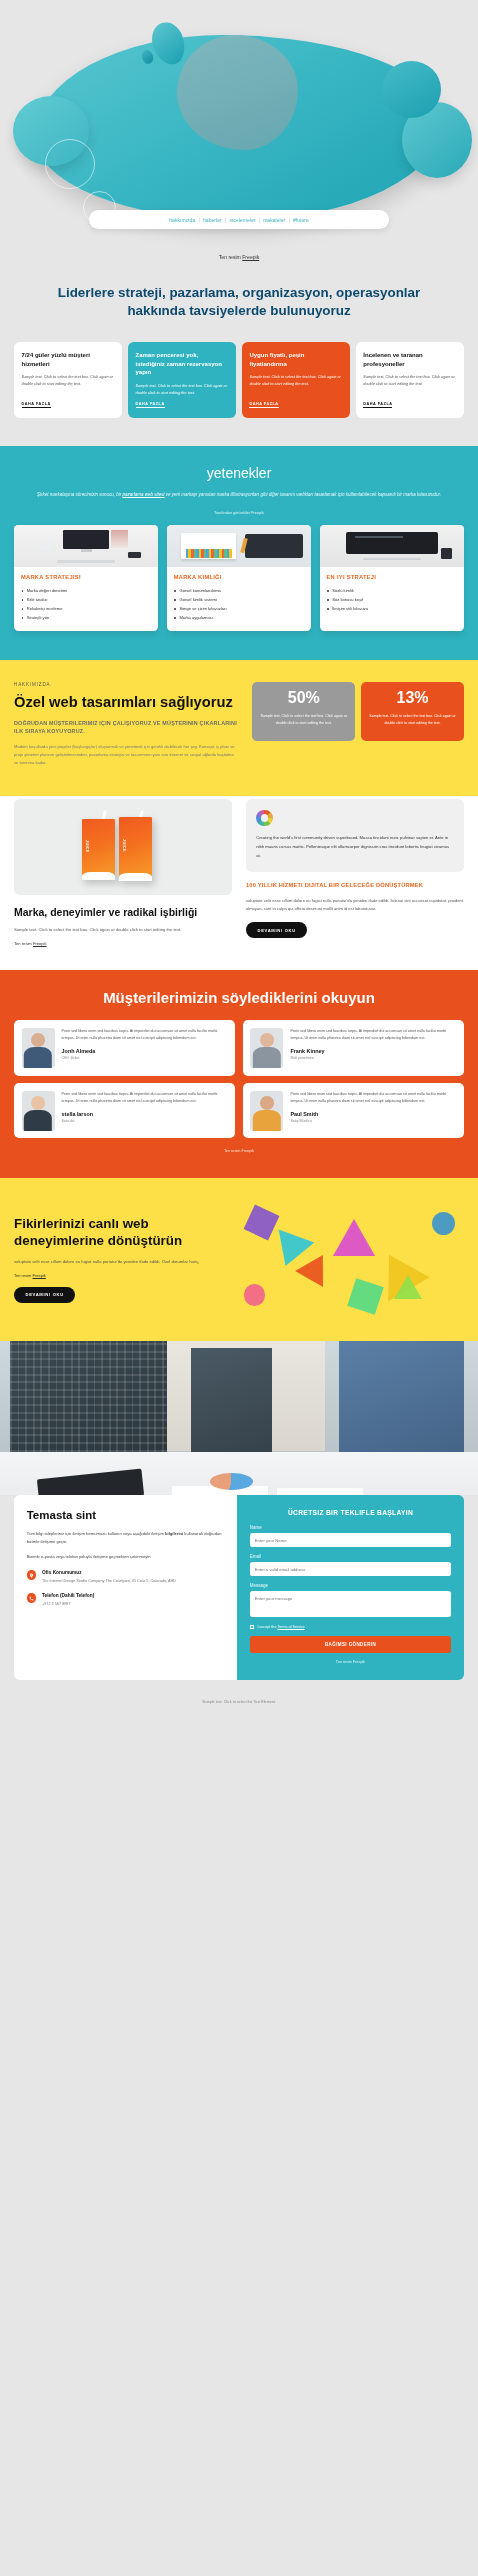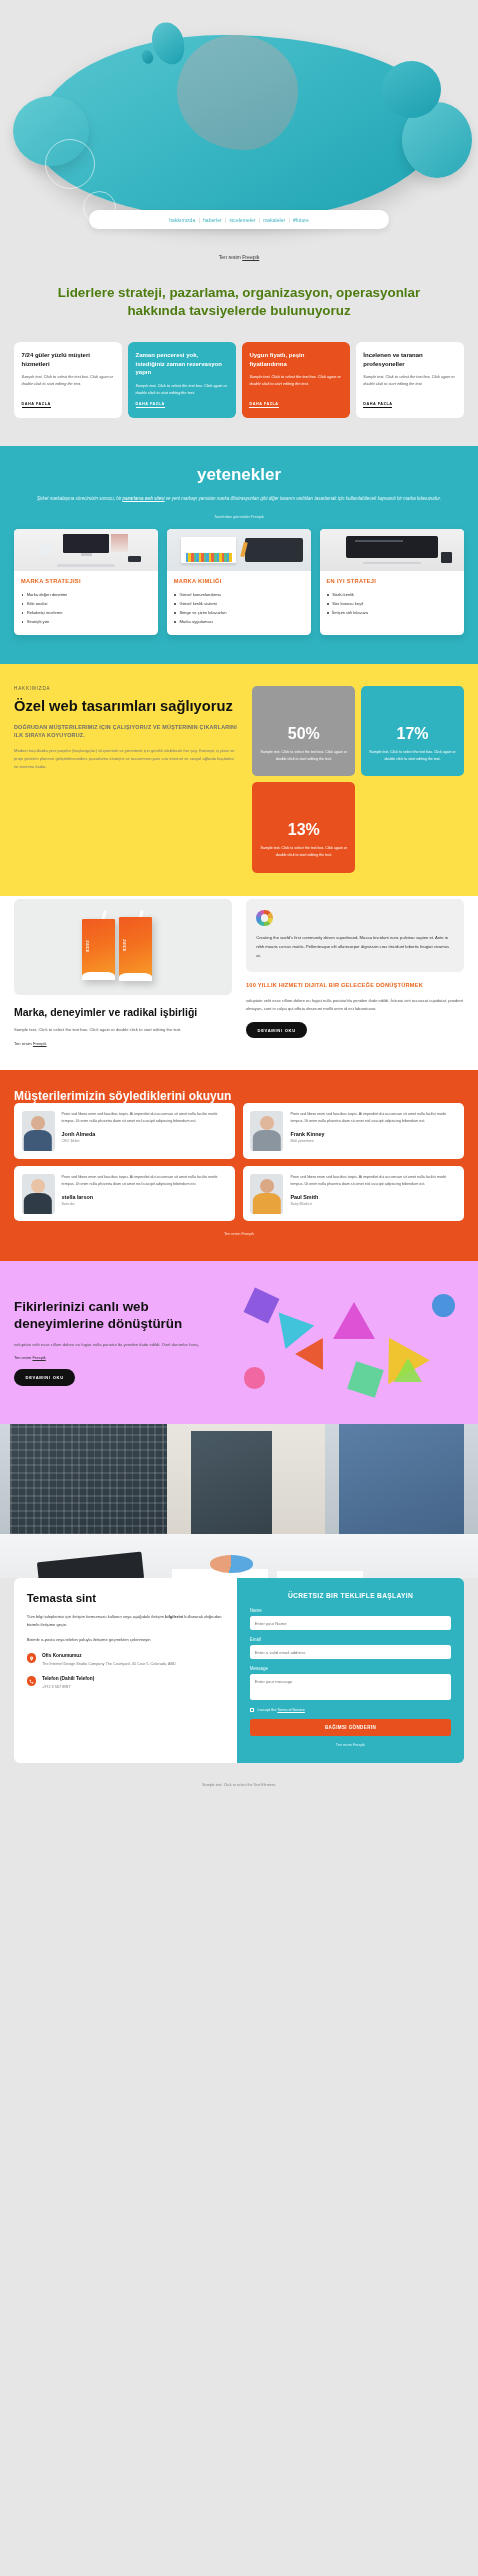--- a/index.html
+++ b/index.html
@@ -32,39 +32,39 @@
   .hero-title{position:absolute;left:0;right:0;top:155px;text-align:center;color:#fff;font-size:21.7px;font-weight:bold;letter-spacing:-0.3px;}
   .pill{position:absolute;left:89px;top:210px;width:300px;height:19px;background:#fff;border-radius:10.2px;
         display:flex;align-items:center;justify-content:center;gap:3.2px;box-shadow:0 2.5px 6.4px rgba(0,0,0,.09);}
   .pill a{font-size:5.1px;color:#41b4c0;text-decoration:none;}
   .pill span{font-size:5.1px;color:#bdbdbd;}
   .credit{text-align:center;font-size:5.1px;color:#333;padding-top:5.1px;}
   .credit u{color:#333;}
 
   
   .intro{background:#e6e6e6;padding:24px 0 5.1px;}
-  .intro h2{text-align:center;font-size:13.4px;line-height:1.35;font-weight:bold;color:#4d7c0f;padding:0 45px;}
+  .intro h2{text-align:center;font-size:13.4px;line-height:1.35;font-weight:bold;color:#0c4a6e;padding:0 45px;}
 
   
   .cards4{display:flex;gap:5.7px;padding:16.6px 14px 28px;background:#e6e6e6;}
   .c4{flex:1;border-radius:5.7px;padding:9px 7.6px 10.2px;min-height:75px;display:flex;flex-direction:column;}
   .c4.white{background:#fff;}
   .c4.teal{background:#2fb3c0;}
   .c4.orange{background:#e8511d;}
   .c4 h3{font-size:6px;line-height:1.45;font-weight:bold;margin-bottom:5.7px;}
   .c4 p{font-size:3.8px;line-height:1.85;font-style:italic;flex:1;}
   .c4 a{font-size:3.8px;font-weight:bold;letter-spacing:0.5px;text-decoration:none;border-bottom:0.6px solid;padding-bottom:1.3px;align-self:flex-start;margin-top:5.1px;}
   .c4.white h3,.c4.white a{color:#111;}
   .c4.white p{color:#555;}
   .c4.teal h3,.c4.teal p,.c4.teal a{color:#fff;}
   .c4.orange h3,.c4.orange p,.c4.orange a{color:#fff;}
 
   
   .skills{background:#2fb3c0;padding:19px 0 29px;}
-  .skills h2{text-align:center;color:#fff;font-size:17px;font-weight:bold;margin-bottom:9px;}
+  .skills h2{text-align:center;color:#fff;font-size:14px;font-weight:normal;margin-bottom:9px;}
   .skills .desc{color:#eafafc;font-size:4.5px;line-height:2;font-style:italic;text-align:center;padding:0 29px;}
   .skills .desc u{color:#fff;}
   .skills .credit2{text-align:center;font-size:3.8px;color:#d8f3f6;padding-top:11.5px;}
   .skillcards{display:flex;gap:8.3px;padding:10.2px 14px 0;}
   .sc{flex:1;background:#fff;border-radius:4.5px;overflow:hidden;box-shadow:0 3.2px 7.6px rgba(0,0,0,.10);}
   .sc .thumb{height:42px;position:relative;overflow:hidden;}
   .sc .body{padding:7px 7px 9.6px;}
   .sc h4{color:#e8651d;font-size:5.7px;letter-spacing:0.3px;margin-bottom:5.7px;}
   .sc ul{list-style:none;}
   .sc li{font-size:4.1px;color:#333;padding:2px 0 2px 5.7px;position:relative;}
@@ -92,21 +92,21 @@
   .about{background:#fde047;padding:21.7px 14px 23px;display:flex;gap:14px;}
   .about .left{flex:1.06;}
   .kicker{font-size:4.5px;letter-spacing:0.9px;color:#555;margin-bottom:5.7px;}
   .about h2{font-size:14.7px;line-height:1.25;font-weight:bold;color:#111;margin-bottom:7.6px;}
   .about h5{font-size:5.4px;line-height:1.6;letter-spacing:0.2px;color:#6d6d6d;font-weight:bold;margin-bottom:7px;}
   .about p{font-size:4.1px;line-height:2;color:#777;margin-bottom:5.1px;}
   .statgrid{flex:1;display:grid;grid-template-columns:1fr 1fr;gap:5.7px;align-content:start;}
   .stat{border-radius:5.1px;padding:8.3px 7px 9px;min-height:59px;}
   .stat .num{font-size:16px;font-weight:bold;color:#fff;line-height:1;margin-bottom:6.4px;}
   .stat p{font-size:3.6px;line-height:1.9;color:#fff;text-align:center;}
-  .stat .num{text-align:center;margin-top:32px;}
+  .stat .num{text-align:center;}
   .s-grey{background:#9a9a9a;}
   .s-teal{background:#2fb3c0;}
   .s-dark{background:#3f4a4d;}
   .s-orange{background:#e8511d;}
 
   
   .brand{background:#fff;padding:3.8px 14px 24px;display:flex;gap:14px;}
   .brand .col{flex:1;}
   .juicebox{height:96px;background:#eceded;border-radius:5.7px;position:relative;overflow:hidden;}
   .juice{position:absolute;bottom:16%;width:33px;height:61px;background:linear-gradient(160deg,#f05a20 0%,#f4711f 45%,#f8a02a 100%);border-radius:1.3px;box-shadow:2.5px 3.8px 7.6px rgba(0,0,0,.18);}
@@ -126,34 +126,34 @@
          position:relative;}
   .wheel:after{content:"";position:absolute;inset:4.5px;border-radius:50%;background:#f0f0f0;}
   .greybox p{font-size:4.2px;line-height:2.1;color:#333;}
   .brand h4{color:#e8651d;font-size:5.7px;line-height:1.55;letter-spacing:0.2px;margin:9px 0 6.4px;}
   .brand .body2{font-size:4.1px;line-height:2;color:#555;margin-bottom:9px;}
   .btn{display:inline-block;background:#111;color:#fff;font-size:4.1px;font-weight:bold;letter-spacing:0.7px;
        padding:5.7px 11.5px;border-radius:10.2px;text-decoration:none;}
 
   
   .testi{background:#e8511d;padding:19px 14px 25.5px;}
-  .testi h2{text-align:left;color:#fff;font-size:12px;font-weight:bold;}
+  .testi h2{text-align:center;color:#fff;font-size:15px;font-weight:bold;margin-bottom:14px;}
   .tgrid{display:grid;grid-template-columns:1fr 1fr;gap:7.6px;}
   .tcard{background:#fff;border-radius:5.1px;padding:7.6px;display:flex;gap:7px;min-height:54px;}
   .tcard .ava{width:33px;height:40px;border-radius:3.2px;flex:0 0 33px;overflow:hidden;position:relative;background:#dfe3e6;}
   .tcard .ava .head{position:absolute;left:50%;top:13%;width:42%;height:34%;border-radius:50%;transform:translateX(-50%);}
   .tcard .ava .torso{position:absolute;left:50%;bottom:0;width:86%;height:52%;border-radius:38% 38% 0 0;transform:translateX(-50%);}
   .tcard .tt{flex:1;}
   .tcard .quote{font-size:3.7px;line-height:1.95;color:#555;margin-bottom:5.7px;}
   .tcard .nm{font-size:5.4px;font-weight:bold;color:#111;}
   .tcard .role{font-size:3.6px;color:#888;margin-top:1.9px;}
   .testi .cred{text-align:center;font-size:3.8px;color:#ffe2d6;padding-top:10.2px;}
 
   
-  .ideas{background:#f0abfc;padding:21.7px 14px 23px;display:flex;gap:11.5px;align-items:center;}
+  .ideas{background:#fde047;padding:21.7px 14px 23px;display:flex;gap:11.5px;align-items:center;}
   .ideas .left{flex:1;}
   .ideas h2{font-size:13.4px;line-height:1.3;font-weight:bold;color:#111;margin-bottom:8.3px;}
   .ideas p{font-size:4.2px;line-height:2;color:#555;margin-bottom:6.4px;}
   .ideas .cred{font-size:4px;color:#333;margin-bottom:9px;}
   .shapes{flex:1.15;height:118px;position:relative;overflow:hidden;}
   .sh{position:absolute;}
   .tri{width:0;height:0;}
   .ph1{left:44%;top:16%;border-left:21.7px solid transparent;border-right:21.7px solid transparent;border-bottom:37px solid #d94ad0;opacity:.9;}
   .ph2{left:18%;top:30%;border-left:19px solid transparent;border-right:19px solid transparent;border-bottom:32px solid #2fc5d8;opacity:.9;transform:rotate(200deg);}
   .ph3{left:62%;top:44%;border-left:24px solid transparent;border-right:24px solid transparent;border-bottom:40px solid #f0c61e;opacity:.92;transform:rotate(-30deg);}
@@ -333,24 +333,20 @@
       <div class="kicker">HAKKIMIZDA</div>
       <h2>Özel web tasarımları sağlıyoruz</h2>
       <h5>DOĞRUDAN MÜŞTERILERIMIZ IÇIN ÇALIŞIYORUZ VE MÜŞTERININ ÇIKARLARINI ILK SIRAYA KOYUYORUZ.</h5>
       <p>Modern koşullarda yeni projeler (başlangıçlar) oluşturmak ve yönetmek için gerekli olabilecek her şey. Konsept, iş planı ve proje yönetim planının geliştirilmesinden, pazarlama stratejisi ve tasarımının yanı sıra internet ve sosyal ağlarda başlatma ve tanıtıma kadar.</p>
     </div>
     <div class="statgrid">
       <div class="stat s-grey">
         <div class="num">50%</div>
         <p>Sample text. Click to select the text box. Click again or double click to start editing the text.</p>
       </div>
-      <div class="stat s-teal">
-        <div class="num">17%</div>
-        <p>Sample text. Click to select the text box. Click again or double click to start editing the text.</p>
-      </div>
       <div class="stat s-orange">
         <div class="num">13%</div>
         <p>Sample text. Click to select the text box. Click again or double click to start editing the text.</p>
       </div>
     </div>
   </div>
 
   <div class="brand">
     <div class="col">
       <div class="juicebox">

